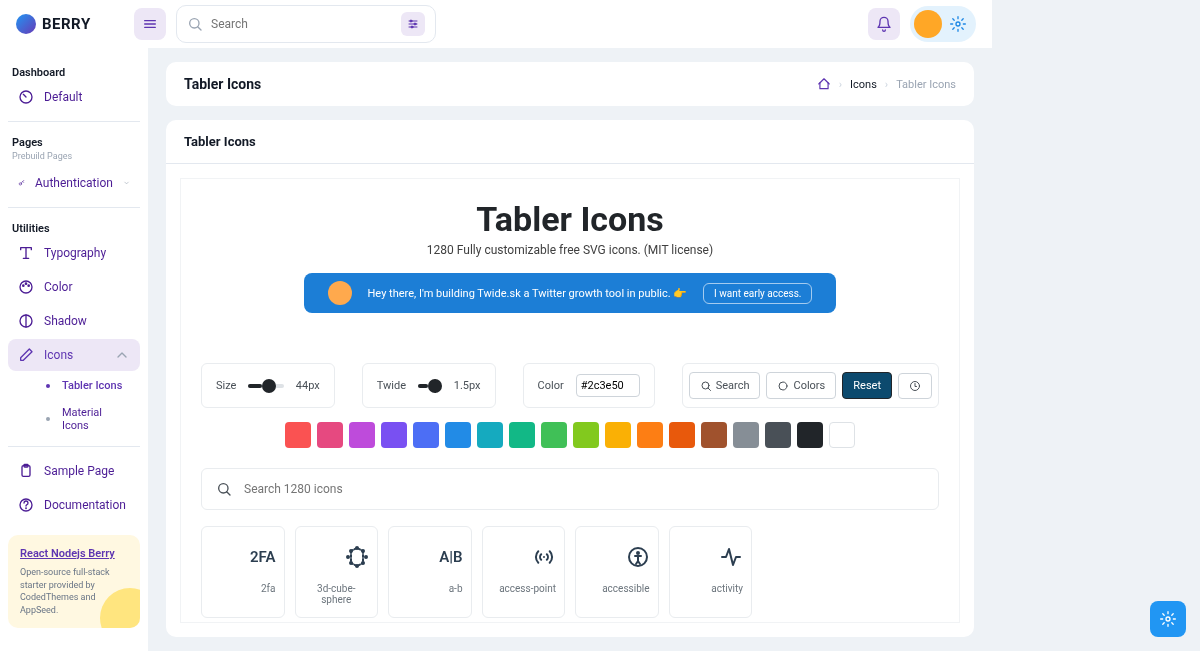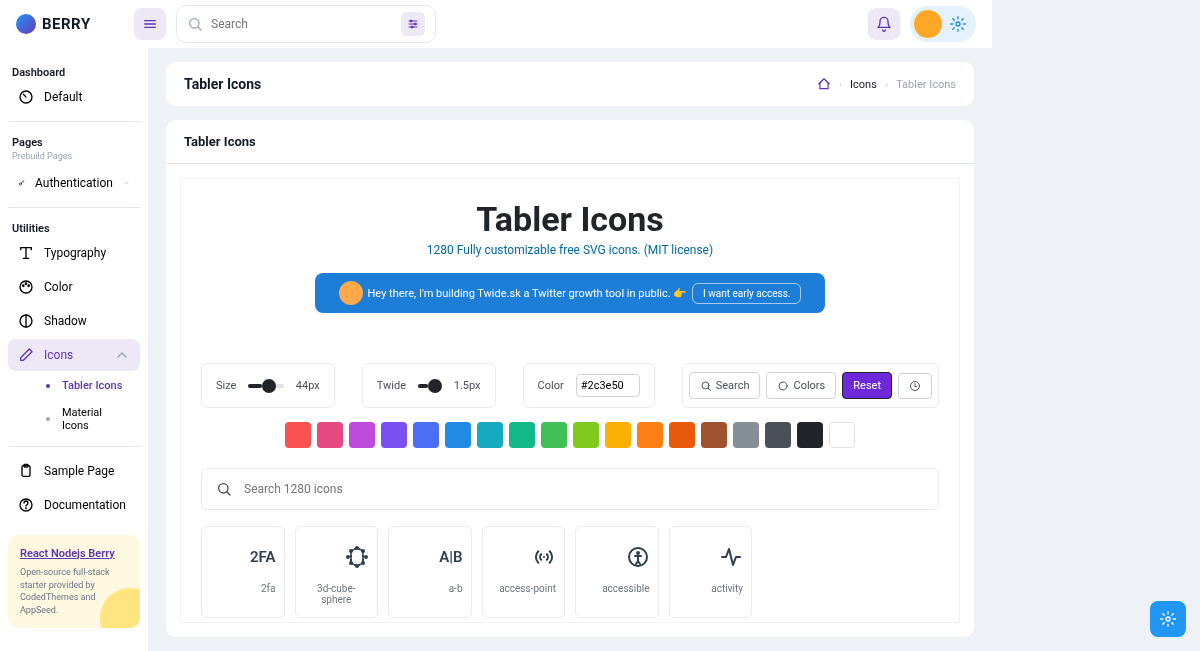--- a/index.html
+++ b/index.html
@@ -14,21 +14,21 @@
 .search-box input{border:none;outline:none;flex:1;font-size:12px;color:#697586}
 .search-filter{width:24px;height:24px;border-radius:6px;background:#ede7f6;display:flex;align-items:center;justify-content:center;color:#5e35b1}
 .topbar-spacer{flex:1}
 .notif-btn{width:32px;height:32px;border-radius:8px;background:#ede7f6;display:flex;align-items:center;justify-content:center;color:#5e35b1;cursor:pointer}
 .profile-chip{height:36px;border-radius:24px;background:#e3f2fd;display:flex;align-items:center;padding:0 10px 0 4px;gap:8px;cursor:pointer}
 .avatar{width:28px;height:28px;border-radius:50%;background:#ffa726}
 .main{flex:1;display:flex;overflow:hidden}
 .sidebar{width:148px;background:#fff;padding:12px 8px;overflow-y:auto;font-size:12px}
 .side-section-title{font-size:11px;font-weight:600;color:#121926;padding:6px 4px 2px}
 .side-section-sub{font-size:9px;color:#9aa4b2;padding:0 4px 6px}
-.side-item{display:flex;align-items:center;gap:10px;padding:8px 10px;border-radius:8px;color:#000000;cursor:pointer;margin-bottom:2px}
+.side-item{display:flex;align-items:center;gap:10px;padding:8px 10px;border-radius:8px;color:#4c1d95;cursor:pointer;margin-bottom:2px}
 .side-item.active{background:#ede7f6;color:#5e35b1}
 .side-item .chev{margin-left:auto;color:#9aa4b2}
 .side-sub{padding-left:28px;font-size:11px}
 .side-sub .side-item{padding:6px 10px}
 .side-sub .side-item.active{background:transparent;color:#5e35b1;font-weight:500}
 .side-sub .bullet{width:4px;height:4px;border-radius:50%;background:#9aa4b2;margin-right:2px}
 .side-sub .side-item.active .bullet{background:#5e35b1}
 .side-divider{height:1px;background:#e3e8ef;margin:8px 0}
 .promo-card{margin-top:14px;background:#fff8e1;border-radius:10px;padding:12px;position:relative;overflow:hidden}
 .promo-title{color:#5e35b1;font-weight:600;font-size:11px;text-decoration:underline;margin-bottom:6px}
@@ -41,33 +41,33 @@
 .bc-path a{color:#121926;text-decoration:none}
 .bc-sep{color:#cdd5df}
 .main-card{background:#fff;border-radius:10px;flex:1;display:flex;flex-direction:column;overflow:hidden}
 .main-card-header{padding:14px 18px;border-bottom:1px solid #e3e8ef;font-weight:700;font-size:13px}
 .preview-area{flex:1;padding:14px;overflow:hidden;position:relative}
 .preview-frame{background:#fff;height:100%;overflow-y:auto;border:1px solid #f1f3f5;position:relative}
 .preview-frame::-webkit-scrollbar{width:8px}
 .preview-frame::-webkit-scrollbar-thumb{background:#cdd5df;border-radius:4px}
 .preview-content{padding:20px 20px 40px;text-align:center}
 .pv-title{font-size:34px;font-weight:700;color:#212529;margin-bottom:4px}
-.pv-sub{font-size:12px;color:#0369a1;margin-bottom:16px}
-.pv-banner{display:inline-flex;align-items:center;gap:5px;background:#1c7ed6;color:#fff;border-radius:8px;padding:8px 24px;font-size:11px;margin-bottom:50px}
+.pv-sub{font-size:12px;color:#404040;margin-bottom:16px}
+.pv-banner{display:inline-flex;align-items:center;gap:16px;background:#1c7ed6;color:#fff;border-radius:8px;padding:8px 24px;font-size:11px;margin-bottom:50px}
 .pv-banner-avatar{width:24px;height:24px;border-radius:50%;background:#ffa94d}
 .pv-banner-btn{border:1px solid rgba(255,255,255,0.6);border-radius:6px;padding:4px 10px;font-size:10px;cursor:pointer}
 .controls-row{display:flex;gap:27px;margin-bottom:14px}
 .ctrl-card{background:#fff;border:1px solid #e9ecef;border-radius:6px;padding:10px 14px;display:flex;align-items:center;gap:12px;font-size:11px;color:#495057}
 .ctrl-card.flex{flex:1}
 .slider{flex:1;height:4px;background:#dee2e6;border-radius:2px;position:relative}
 .slider-thumb{position:absolute;top:-5px;width:14px;height:14px;border-radius:50%;background:#212529}
 .slider-fill{position:absolute;height:100%;background:#212529;border-radius:2px}
 .color-input{border:1px solid #ced4da;border-radius:4px;padding:4px 4px;font-size:11px;width:64px}
 .ctrl-btn{border:1px solid #ced4da;border-radius:4px;padding:6px 10px;font-size:11px;background:#fff;cursor:pointer;display:flex;align-items:center;gap:4px;color:#495057}
-.ctrl-btn.dark{background:#6d28d9;color:#fff;border-color:#212529}
+.ctrl-btn.dark{background:#0c4a6e;color:#fff;border-color:#212529}
 .palette{display:flex;gap:6px;justify-content:center;margin-bottom:20px}
 .swatch{width:26px;height:26px;border-radius:4px;cursor:pointer}
 .icon-search{border:1px solid #e9ecef;border-radius:6px;padding:12px 14px;display:flex;align-items:center;gap:12px;margin-bottom:16px}
 .icon-search input{border:none;outline:none;flex:1;font-size:12px;color:#adb5bd}
 .icon-grid{display:grid;grid-template-columns:repeat(8,1fr);gap:10px}
 .icon-cell{border:1px solid #e9ecef;border-radius:6px;padding:16px 8px 12px;display:flex;flex-direction:column;align-items:flex-end;gap:12px;cursor:pointer;min-height:92px}
 .icon-glyph{height:28px;display:flex;align-items:center;justify-content:center;color:#2c3e50}
 .icon-glyph svg{width:24px;height:24px;stroke:#2c3e50;stroke-width:2;fill:none;stroke-linecap:round;stroke-linejoin:round}
 .icon-glyph.txt{font-size:15px;font-weight:600}
 .icon-label{font-size:10px;color:#6c757d}

